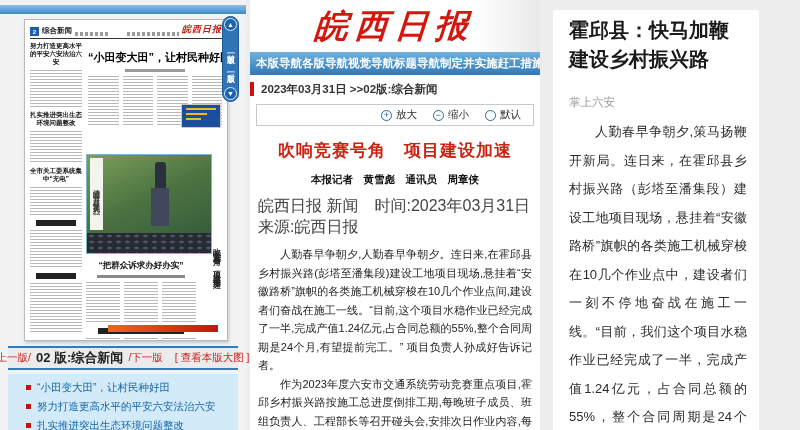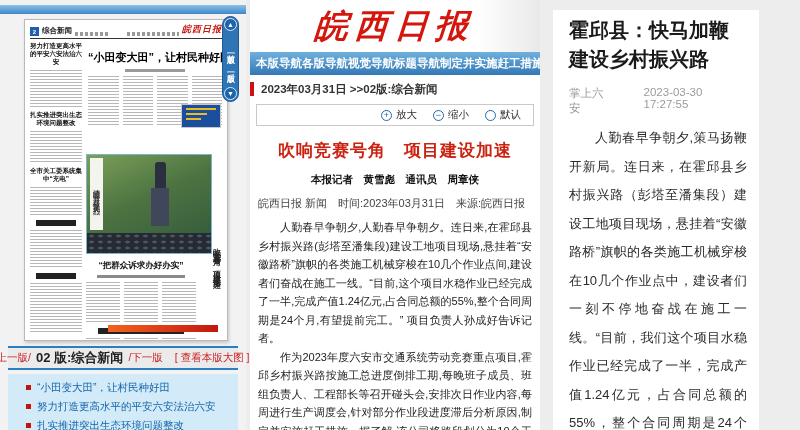--- a/index.html
+++ b/index.html
@@ -86,29 +86,29 @@
   .bc-bar { width:4px; height:14px; background:#cc1111; }
   .bc-text { font-size:11.5px; font-weight:bold; color:#333; }
   .toolbar { margin:2px 6px 0; height:22px; border:1px solid #c9c9c9; background:#fff;
     display:flex; align-items:center; justify-content:flex-end; gap:16px; padding-right:12px; }
   .tool { display:inline-flex; align-items:center; gap:4px; font-size:10.5px; color:#333; cursor:pointer; }
   .radio-ic { width:11px; height:11px; border:1px solid #2567a8; border-radius:50%; color:#2567a8;
     font-size:9px; line-height:9px; display:inline-flex; align-items:center; justify-content:center; }
   .center-title { margin-top:13px; text-align:center; font-size:17px; font-weight:bold; color:#cc2211;
     letter-spacing:1px; white-space:nowrap; }
   .center-byline { margin-top:11px; text-align:center; font-size:10.5px; font-weight:bold; color:#111; }
-  .center-meta { margin:9px 0 0 8px; font-size:11px; color:#444; }
+  .center-meta { margin:9px 0 0 8px; font-size:16px; color:#444; }
   .center-body { margin:7px 8px 0; height:230px; overflow:hidden; }
   .center-body p { font-size:11px; line-height:18.5px; color:#222; text-align:justify; text-indent:2em; }
 
   
   .right-panel { position:absolute; left:553px; top:10px; width:206px; height:430px; background:#fff;
     padding:6px 12px 0 16px; overflow:hidden; }
   .right-title { font-size:20px; line-height:29px; font-weight:bold; color:#1a1a1a; }
-  .right-source { display:flex; gap:30px; margin-top:12px; font-size:11.5px; color:#9b9b9b; }
+  .right-source { display:flex; gap:30px; margin-top:21px; font-size:11.5px; color:#9b9b9b; }
   .right-body { margin-top:8px; font-size:13px; line-height:28.5px; color:#2b2b2b; text-align:justify; text-indent:2em; }
   .right-photo { display:block; margin-top:4px; width:219px; height:138px; background:#ddd; }
 </style>
 </head>
 <body>
 
 <div class="stage">
 
   <div class="left-panel">
     <div class="left-topbar"></div>
@@ -255,21 +255,20 @@
       <p>人勤春早争朝夕,人勤春早争朝夕。连日来,在霍邱县乡村振兴路(彭塔至潘集段)建设工地项目现场,悬挂着“安徽路桥”旗帜的各类施工机械穿梭在10几个作业点间,建设者们奋战在施工一线。“目前,这个项目水稳作业已经完成了一半,完成产值1.24亿元,占合同总额的55%,整个合同周期是24个月,有望提前完工。” 项目负责人孙成好告诉记者。</p>
       <p>作为2023年度六安市交通系统劳动竞赛重点项目,霍邱乡村振兴路按施工总进度倒排工期,每晚班子成员、班组负责人、工程部长等召开碰头会,安排次日作业内容,每周进行生产调度会,针对部分作业段进度滞后分析原因,制定并实施赶工措施。据了解,该公司将路段划分为10个工区,制定劳动竞赛方案,责任到人,按照劳动竞赛方案制定节点计划,根据节点计划完成情况进行奖惩,激励现场施工积极性。</p>
 
     </div>
   </div>
 
   <div class="right-panel">
     <div class="right-title">霍邱县：快马加鞭建设乡村振兴路</div>
     <div class="right-source">
       <span>掌上六安</span>
-      <span>2023-03-30 17:27:55</span>
     </div>
     <p class="right-body">人勤春早争朝夕,策马扬鞭开新局。连日来，在霍邱县乡村振兴路（彭塔至潘集段）建设工地项目现场，悬挂着“安徽路桥”旗帜的各类施工机械穿梭在10几个作业点中，建设者们一刻不停地奋战在施工一线。“目前，我们这个项目水稳作业已经完成了一半，完成产值1.24亿元，占合同总额的55%，整个合同周期是24个月，有望提前完工。”项目负责人孙成好告诉记者。</p>
 
     <svg class="right-photo" viewBox="0 0 219 138" preserveAspectRatio="none">
       <defs>
         <linearGradient id="sky" x1="0" y1="0" x2="0" y2="1">
           <stop offset="0" stop-color="#4e5b76"></stop>
             <stop offset="1" stop-color="#73809a"></stop>
         </linearGradient>
         <linearGradient id="dirt" x1="0" y1="0" x2="0" y2="1">

